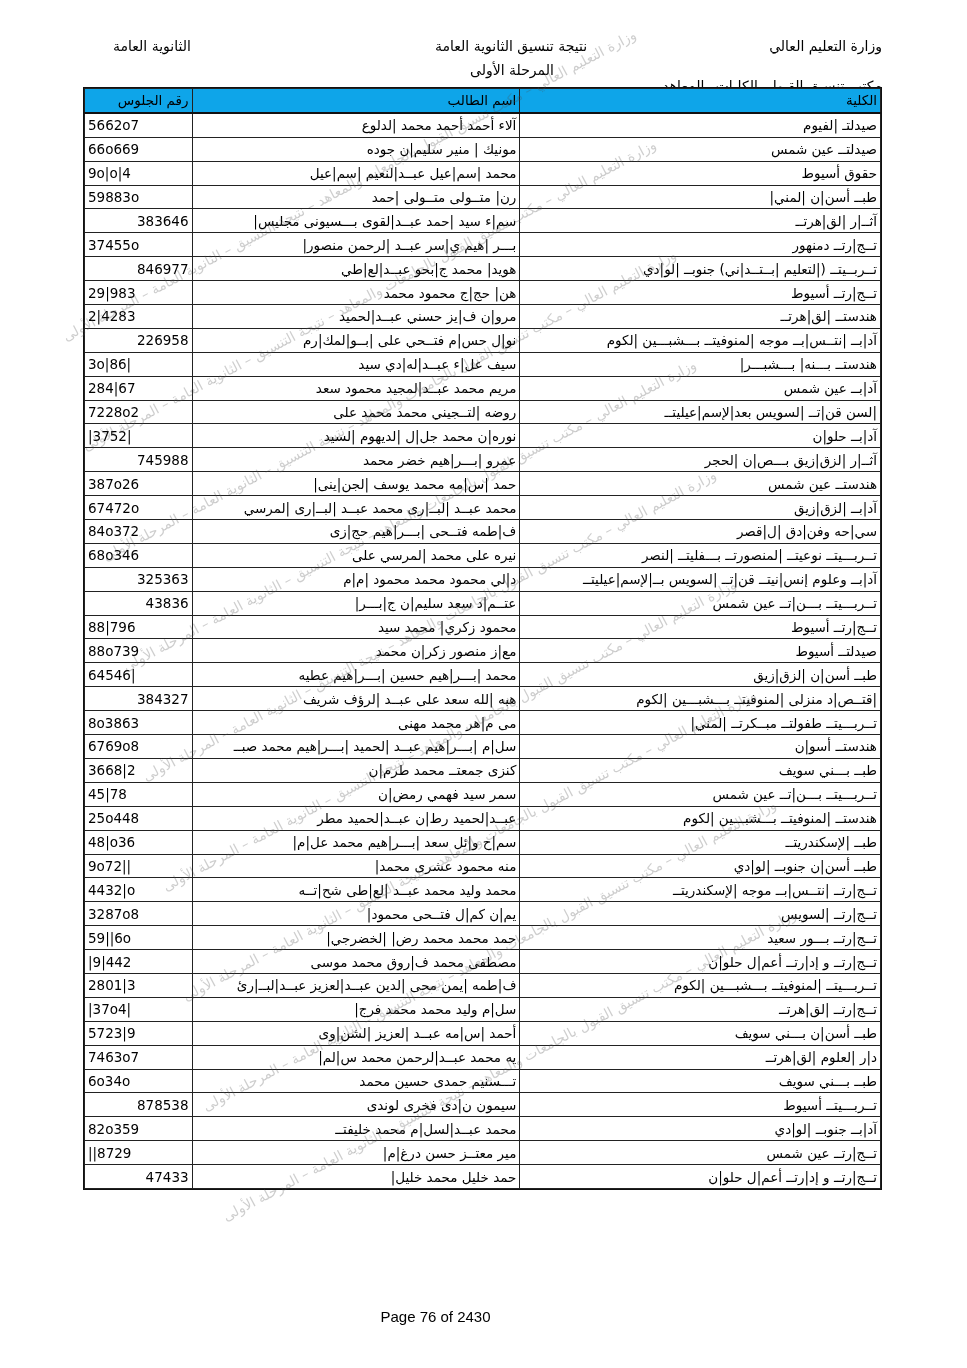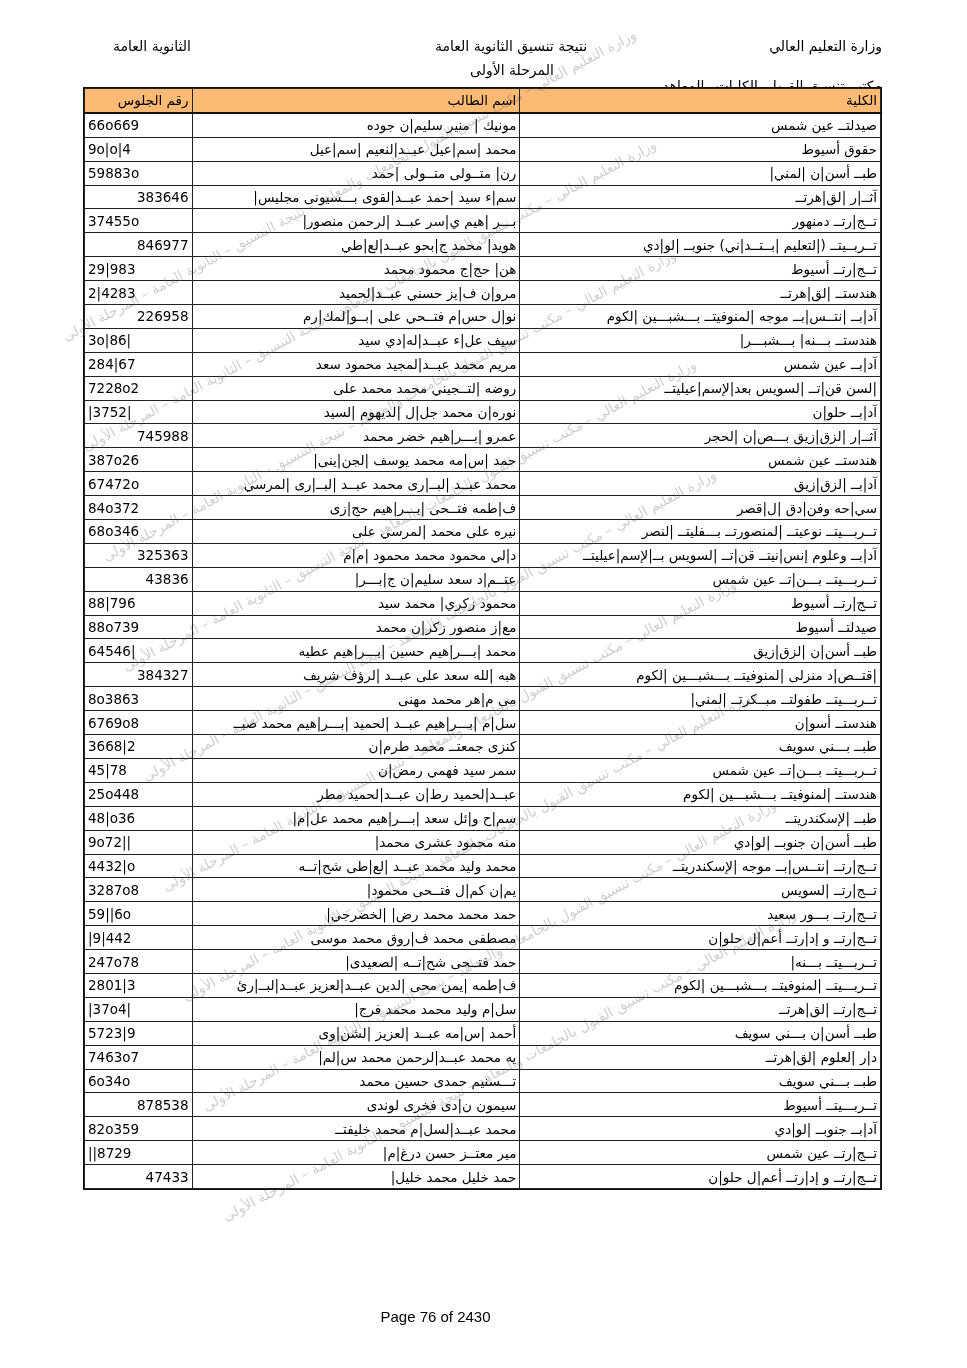--- a/index.html
+++ b/index.html
@@ -9,21 +9,21 @@
   #h-ministry { right: 85px; top: 38px; }
   #h-office { right: 85px; top: 78px; }
   #h-title { left: 408px; top: 38px; }
   #h-phase { left: 443px; top: 62px; }
   #h-cert { left: 86px; top: 38px; }
 
   .tbl { position: absolute; left: 84px; top: 88px; width: 797px;
          border-collapse: collapse; table-layout: fixed; }
   .tbl td, .tbl th { border: 1px solid #222; height: 22.9px; padding: 0 3px;
          font-size: 13.5px; white-space: nowrap; overflow: hidden; font-weight: normal; }
-  .tbl th { background: #fdba74; border-bottom: 2px solid #111; }
+  .tbl th { background: #0ea5e9; border-bottom: 2px solid #111; }
   .tbl th.seat { text-align: right; direction: rtl; }
   .tbl th.name { text-align: right; direction: rtl; }
   .tbl th.college { text-align: right; direction: rtl; }
   .c-seat { width: 105px; font-family: "DejaVu Sans", sans-serif; font-size: 14px; }
   .c-name { width: 320px; direction: rtl; text-align: right; }
   .c-college { width: 352px; direction: rtl; text-align: right; }
   td.left { text-align: left; }
   td.right { text-align: right; }
   .tbl { outline: 1.5px solid #111; }
 
@@ -52,20 +52,25 @@
   </colgroup>
   <thead>
     <tr>
       <th class="seat">رقم الجلوس</th>
       <th class="name">اسم الطالب</th>
       <th class="college">الكلية</th>
     </tr>
   </thead>
   <tbody id="tbody">
       <tr>
+        <td class="c-seat left">5662o7</td>
+        <td class="c-name">آلاء أحمد أحمد محمد |لدلوع</td>
+        <td class="c-college">صيدلتـ |لفيوم</td>
+      </tr>
+      <tr>
         <td class="c-seat left">66o669</td>
         <td class="c-name">مونيك | منير سليم|ن جوده</td>
         <td class="c-college">صيدلتــ عين شمس</td>
       </tr>
       <tr>
         <td class="c-seat left">9o|o|4</td>
         <td class="c-name">محمد |سم|عيل عبــد|لنعيم |سم|عيل</td>
         <td class="c-college">حقوق أسيوط</td>
       </tr>
       <tr>
@@ -225,25 +230,20 @@
       </tr>
       <tr>
         <td class="c-seat left">59||6o</td>
         <td class="c-name">حمد محمد محمد رض| |لخضرجي|</td>
         <td class="c-college">تــج|رتــ بـــور سعيد</td>
       </tr>
       <tr>
         <td class="c-seat left">|9|442</td>
         <td class="c-name">مصطفى محمد ف|روق محمد موسى</td>
         <td class="c-college">تــج|رتــ و إد|رتــ أعم|ل حلو|ن</td>
-      </tr>
-      <tr>
-        <td class="c-seat left">247o78</td>
-        <td class="c-name">حمد فتــحى شح|تــه |لصعيدى|</td>
-        <td class="c-college">تــربـــيتــ بـــنه|</td>
       </tr>
       <tr>
         <td class="c-seat left">2801|3</td>
         <td class="c-name">ف|طمه |يمن محى |لدين عبــد|لعزيز عبــد|لبــ|رئ</td>
         <td class="c-college">تــربـــيتــ |لمنوفيتــ بـــشبـــين |لكوم</td>
       </tr>
       <tr>
         <td class="c-seat left">|37o4|</td>
         <td class="c-name">سل|م وليد محمد محمد فرج|</td>
         <td class="c-college">تــج|رتــ |لق|هرتــ</td>

